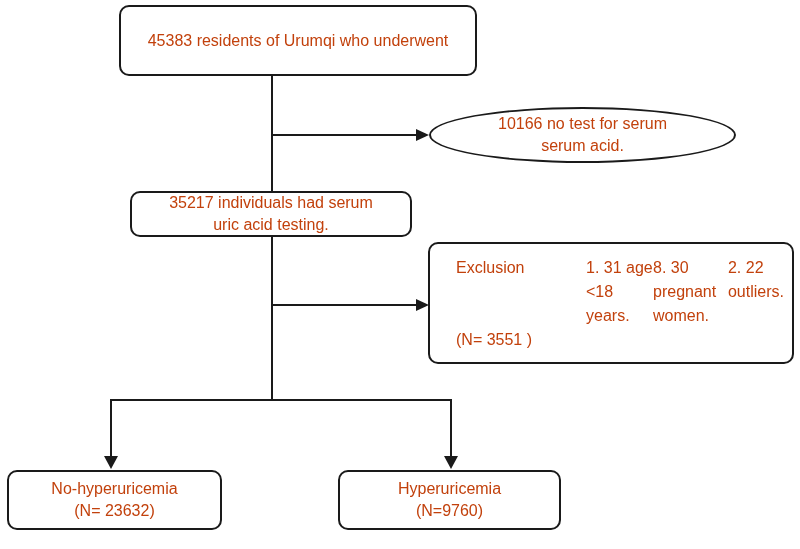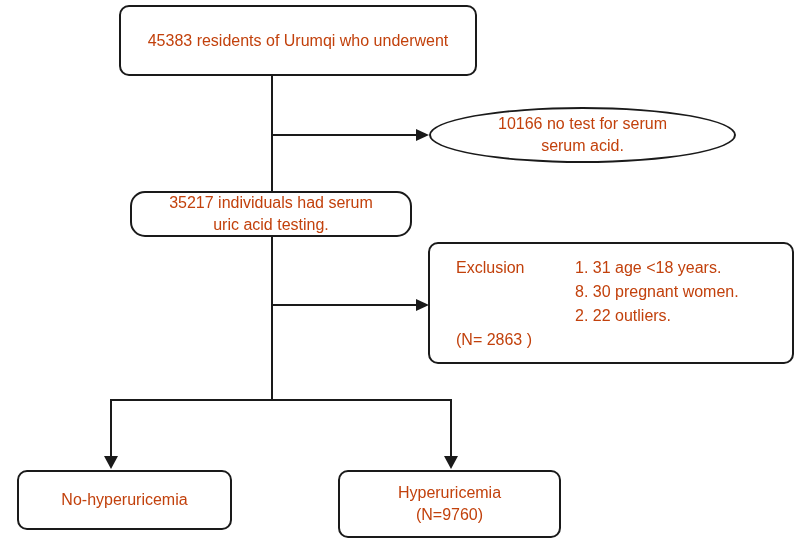--- a/index.html
+++ b/index.html
@@ -26,39 +26,38 @@
     flex-direction: column;
     align-items: center;
     justify-content: center;
     text-align: center;
     line-height: 22px;
   }
   .rect   { border-radius: 10px; }
   .ellipse{ border-radius: 50%; }
 
   .box-top      { left: 119px; top: 5px;   width: 358px; height: 71px; }
-  .box-mid      { left: 130px; top: 191px; width: 282px; height: 46px; border-radius: 15px; }
+  .box-mid      { left: 130px; top: 191px; width: 282px; height: 46px; }
   .box-excl     { left: 428px; top: 242px; width: 366px; height: 122px;
                   flex-direction: row; align-items: flex-start; justify-content: flex-start;
-                  text-align: left; padding: 12px 8px 10px 26px; line-height: 24px; }
-  .box-nohyper  { left: 17px;   top: 470px; width: 215px; height: 60px; }
-  .box-hyper    { left: 338px; top: 470px; width: 223px; height: 68px; }
+                  text-align: left; padding: 12px 8px 10px 26px; line-height: 24px; gap: 11px; }
+  .box-nohyper  { left: 7px;   top: 470px; width: 215px; height: 60px; }
+  .box-hyper    { left: 338px; top: 470px; width: 223px; height: 60px; }
   .ellipse-notest { left: 429px; top: 107px; width: 307px; height: 56px; }
 
   .excl-left {
     width: 119px;
     height: 96px;
     display: flex;
     flex-direction: column;
     justify-content: space-between;
     flex-shrink: 0;
   }
   .excl-list {
     display: flex;
-    flex-direction: column;
   }
 
   .line {
     position: absolute;
     background: #1a1a1a;
   }
   .arrowhead-right {
     position: absolute;
     width: 0; height: 0;
     border-top: 6px solid transparent;
@@ -116,31 +115,32 @@
   </div>
 
   <div class="node rect box-mid">
     <span>35217 individuals had serum</span>
     <span>uric acid testing.</span>
   </div>
 
   <div class="node rect box-excl">
     <div class="excl-left">
       <span>Exclusion</span>
-      <span>(N= 2863 )</span>
+      <span>(N= 3551 )</span>
     </div>
     <div class="excl-list">
       <span>1. 31 age &lt;18 years.</span>
       <span>8. 30 pregnant women.</span>
       <span>2. 22 outliers.</span>
     </div>
   </div>
 
   <div class="node rect box-nohyper">
     <span>No-hyperuricemia</span>
+    <span>(N= 23632)</span>
   </div>
 
   <div class="node rect box-hyper">
     <span>Hyperuricemia</span>
     <span>(N=9760)</span>
   </div>
 
 </div>
 
 </body></html>

